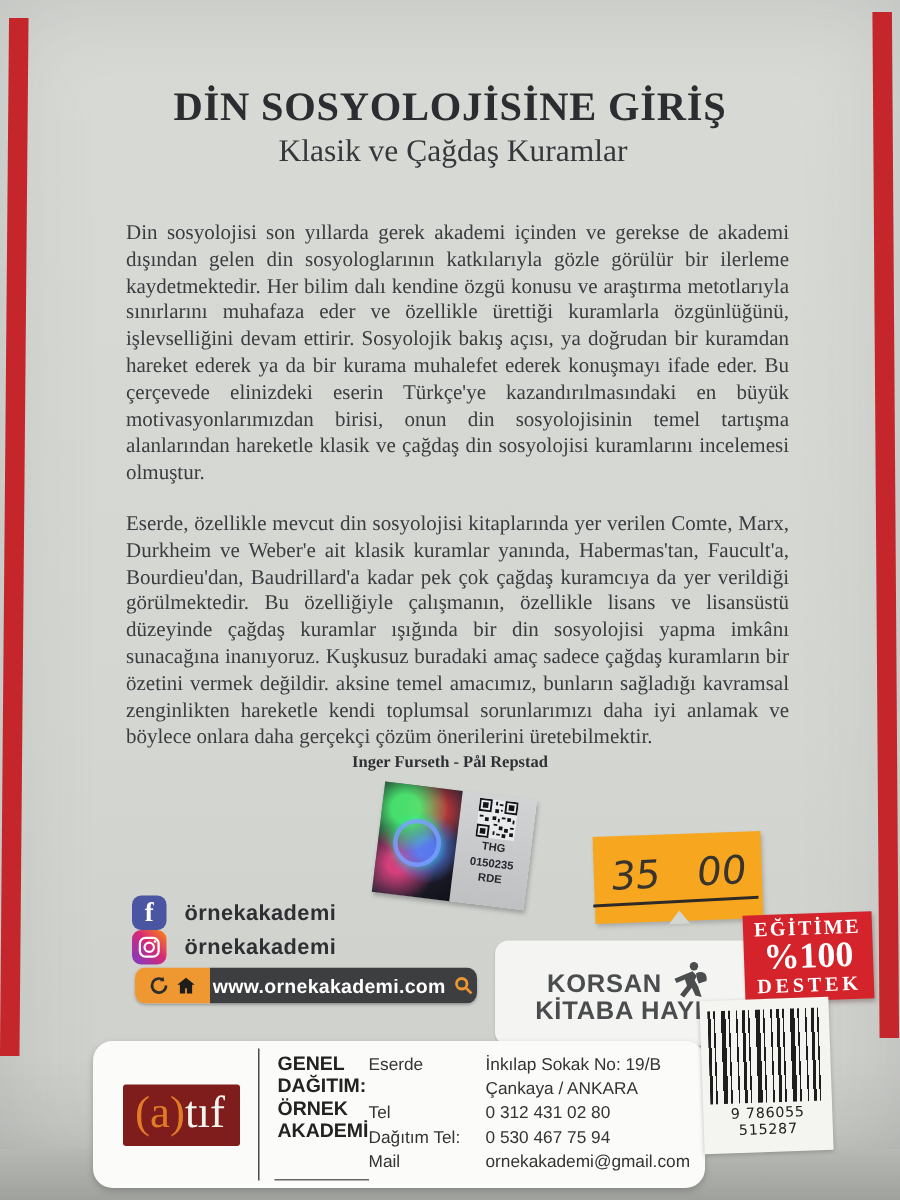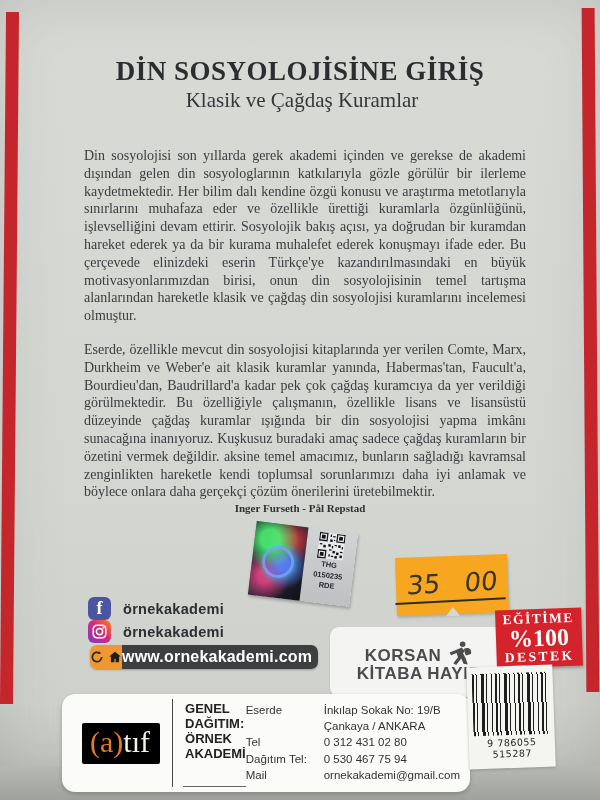--- a/index.html
+++ b/index.html
@@ -51,41 +51,41 @@
   .social-row .handle{font-weight:bold;font-size:14.5px;color:#2e2f33;letter-spacing:.3px;}
   .sq-icon{width:23px;height:23px;border-radius:6px;display:flex;align-items:center;justify-content:center;}
   .fb{background:#4a56a2;color:#fff;font-family:"Liberation Serif",serif;font-weight:bold;font-size:18px;}
   .ig{background:linear-gradient(45deg,#8a3ab9 10%,#d62976 55%,#fa7e1e 95%);}
 
   
   .webbar{position:absolute;left:90px;top:645px;width:228px;height:24px;display:flex;border-radius:7px;overflow:hidden;
     box-shadow:0 1px 2px rgba(70,70,70,.4);}
   .web-orange{width:50px;background:#ef9730;display:flex;align-items:center;justify-content:center;gap:4px;}
   .web-dark{flex:1;background:#3d3e40;display:flex;align-items:center;justify-content:center;gap:5px;}
-  .web-url{color:#fff;font-weight:bold;font-size:16px;letter-spacing:.2px;}
+  .web-url{color:#fff;font-weight:bold;font-size:13px;letter-spacing:.2px;}
 
   
   .korsan{position:absolute;left:330px;top:627px;width:178px;height:70px;background:#f4f5f3;border-radius:9px;
     display:flex;flex-direction:column;align-items:center;justify-content:center;box-shadow:0 1px 2px rgba(90,90,90,.25);}
   .korsan-l1{display:flex;align-items:flex-end;gap:2px;font-weight:bold;font-size:17px;color:#4b4c4e;letter-spacing:.5px;}
   .korsan-l2{font-weight:bold;font-size:17px;color:#4b4c4e;letter-spacing:.5px;margin-top:-2px;}
 
   
   .badge{position:absolute;left:496px;top:609px;width:86px;height:58px;transform:rotate(-2deg);
     background:#d5232b;color:#fff;font-family:"Liberation Serif",serif;text-align:center;
     display:flex;flex-direction:column;justify-content:center;box-shadow:1px 2px 3px rgba(80,40,40,.35);}
   .badge-l1{font-size:13.5px;letter-spacing:1.5px;font-weight:bold;}
   .badge-l2{font-size:24px;line-height:22px;font-weight:bold;}
   .badge-l3{font-size:13.5px;letter-spacing:2.5px;font-weight:bold;}
 
   
   .contact{position:absolute;left:62px;top:694px;width:408px;height:98px;background:#fbfbf9;border-radius:13px;
     box-shadow:0 2px 4px rgba(90,92,88,.4);display:flex;padding:5px 10px 5px 8px;box-sizing:border-box;}
   .logo-col{width:118px;display:flex;align-items:center;justify-content:center;}
-  .atif{background:#000000;border-radius:2px;padding:4px 10px 7px 8px;font-family:"Liberation Serif",serif;font-size:30px;line-height:30px;}
+  .atif{background:#7f1d1d;border-radius:2px;padding:4px 10px 7px 8px;font-family:"Liberation Serif",serif;font-size:30px;line-height:30px;}
   .atif .br{color:#e07b26;}
   .atif .rest{color:#f3f3ee;}
   .info-col{flex:1;border-left:1.5px solid #4a4a4a;padding-left:10px;display:flex;flex-direction:row;}
   .dist-header{font-weight:bold;font-size:13px;color:#222;padding:2px 0 3px 2px;border-bottom:1.2px solid #666;}
   .rows{margin-top:3px;}
   .crow{display:flex;font-size:11.5px;color:#333;line-height:16.2px;}
   .crow .lbl{width:78px;flex:none;}
 
   
   .barcode-sticker{position:absolute;left:468px;top:666px;width:86px;height:102px;background:#f4f4f1;transform:rotate(-2deg);

